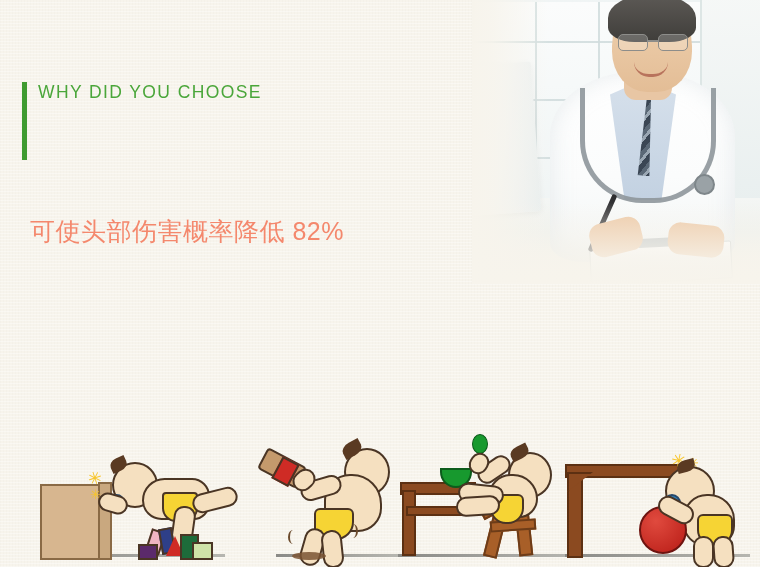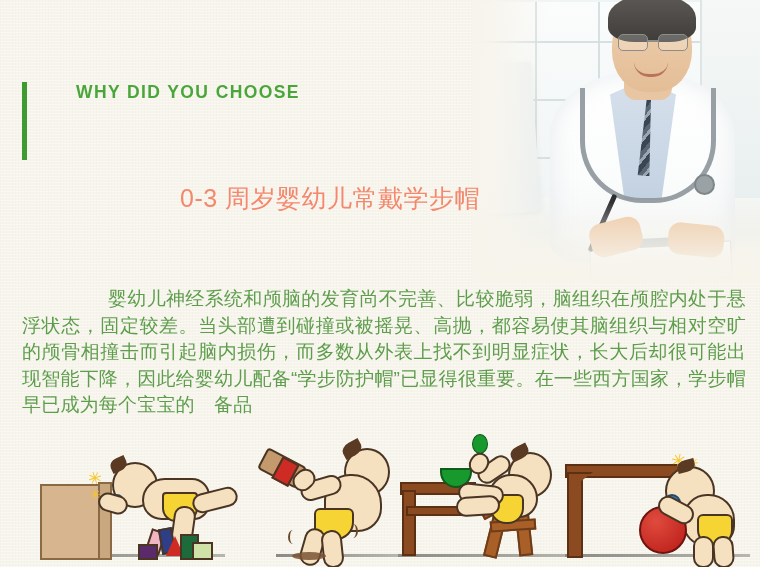--- a/index.html
+++ b/index.html
@@ -153,22 +153,22 @@
     background:#fb6a4a;border-radius:0 0 70px 70px;
   }
 
   
   .accent-bar{
     position:absolute;left:22px;top:82px;width:5px;height:78px;
     background:#3f9b31;
   }
   .eyebrow{
     position:absolute;left:38px;top:82px;
-    font-size:17.5px;font-weight:bold;letter-spacing:1.4px;
-    color:#4aa63a;white-space:nowrap;margin-left:38px;
+    font-size:17.5px;font-weight:normal;letter-spacing:1.4px;
+    color:#4aa63a;white-space:nowrap;
   }
   .headline{
     position:absolute;left:34px;top:104px;
     font-size:54px;font-weight:bold;letter-spacing:1px;
     color:#34952a;white-space:nowrap;line-height:1.05;
   }
   .sub1{
     position:absolute;left:180px;top:182px;
     font-size:25px;color:#f4886d;white-space:nowrap;letter-spacing:.5px;
   }
@@ -248,23 +248,22 @@
       <div class="clipboard"></div>
       <div class="pen"></div>
       <div class="hand l"></div>
       <div class="hand r"></div>
     </div>
     <div class="photo-fade"></div>
   </div>
 
   <div class="accent-bar"></div>
   <div class="eyebrow">WHY DID YOU CHOOSE</div>
-  <div class="sub1">0-3 周岁婴幼儿常戴学步帽</div>
-
-  <div class="body-copy">婴幼儿神经系统和颅脑的发育尚不完善、比较脆弱，脑组织在颅腔内处于悬浮状态，固定较差。当头部遭到碰撞或被摇晃、高抛，都容易使其脑组织与相对空旷的颅骨相撞击而引起脑内损伤，而多数从外表上找不到明显症状，长大后却很可能出现智能下降，因此给婴幼儿配备“学步防护帽”已显得很重要。在一些西方国家，学步帽早已成为每个宝宝的　备品</div>
+  <div class="sub2">可使头部伤害概率降低 82%</div>
+
 
   <div class="strip">
 
     <div class="scene" style="left:40px;width:185px;">
       <div class="ground" style="left:0;width:185px;"></div>
       <div class="furn" style="left:0;top:52px;width:62px;height:72px;"></div>
       <div class="furn" style="left:58px;top:50px;width:10px;height:74px;background:#c9a87f;"></div>
       <div class="spark" style="left:48px;top:38px;font-size:17px;transform:rotate(-18deg);">✳</div>
       <div class="spark" style="left:50px;top:56px;font-size:13px;">✳</div>
       <div class="babyhead" style="left:72px;top:30px;width:42px;height:42px;"></div>

